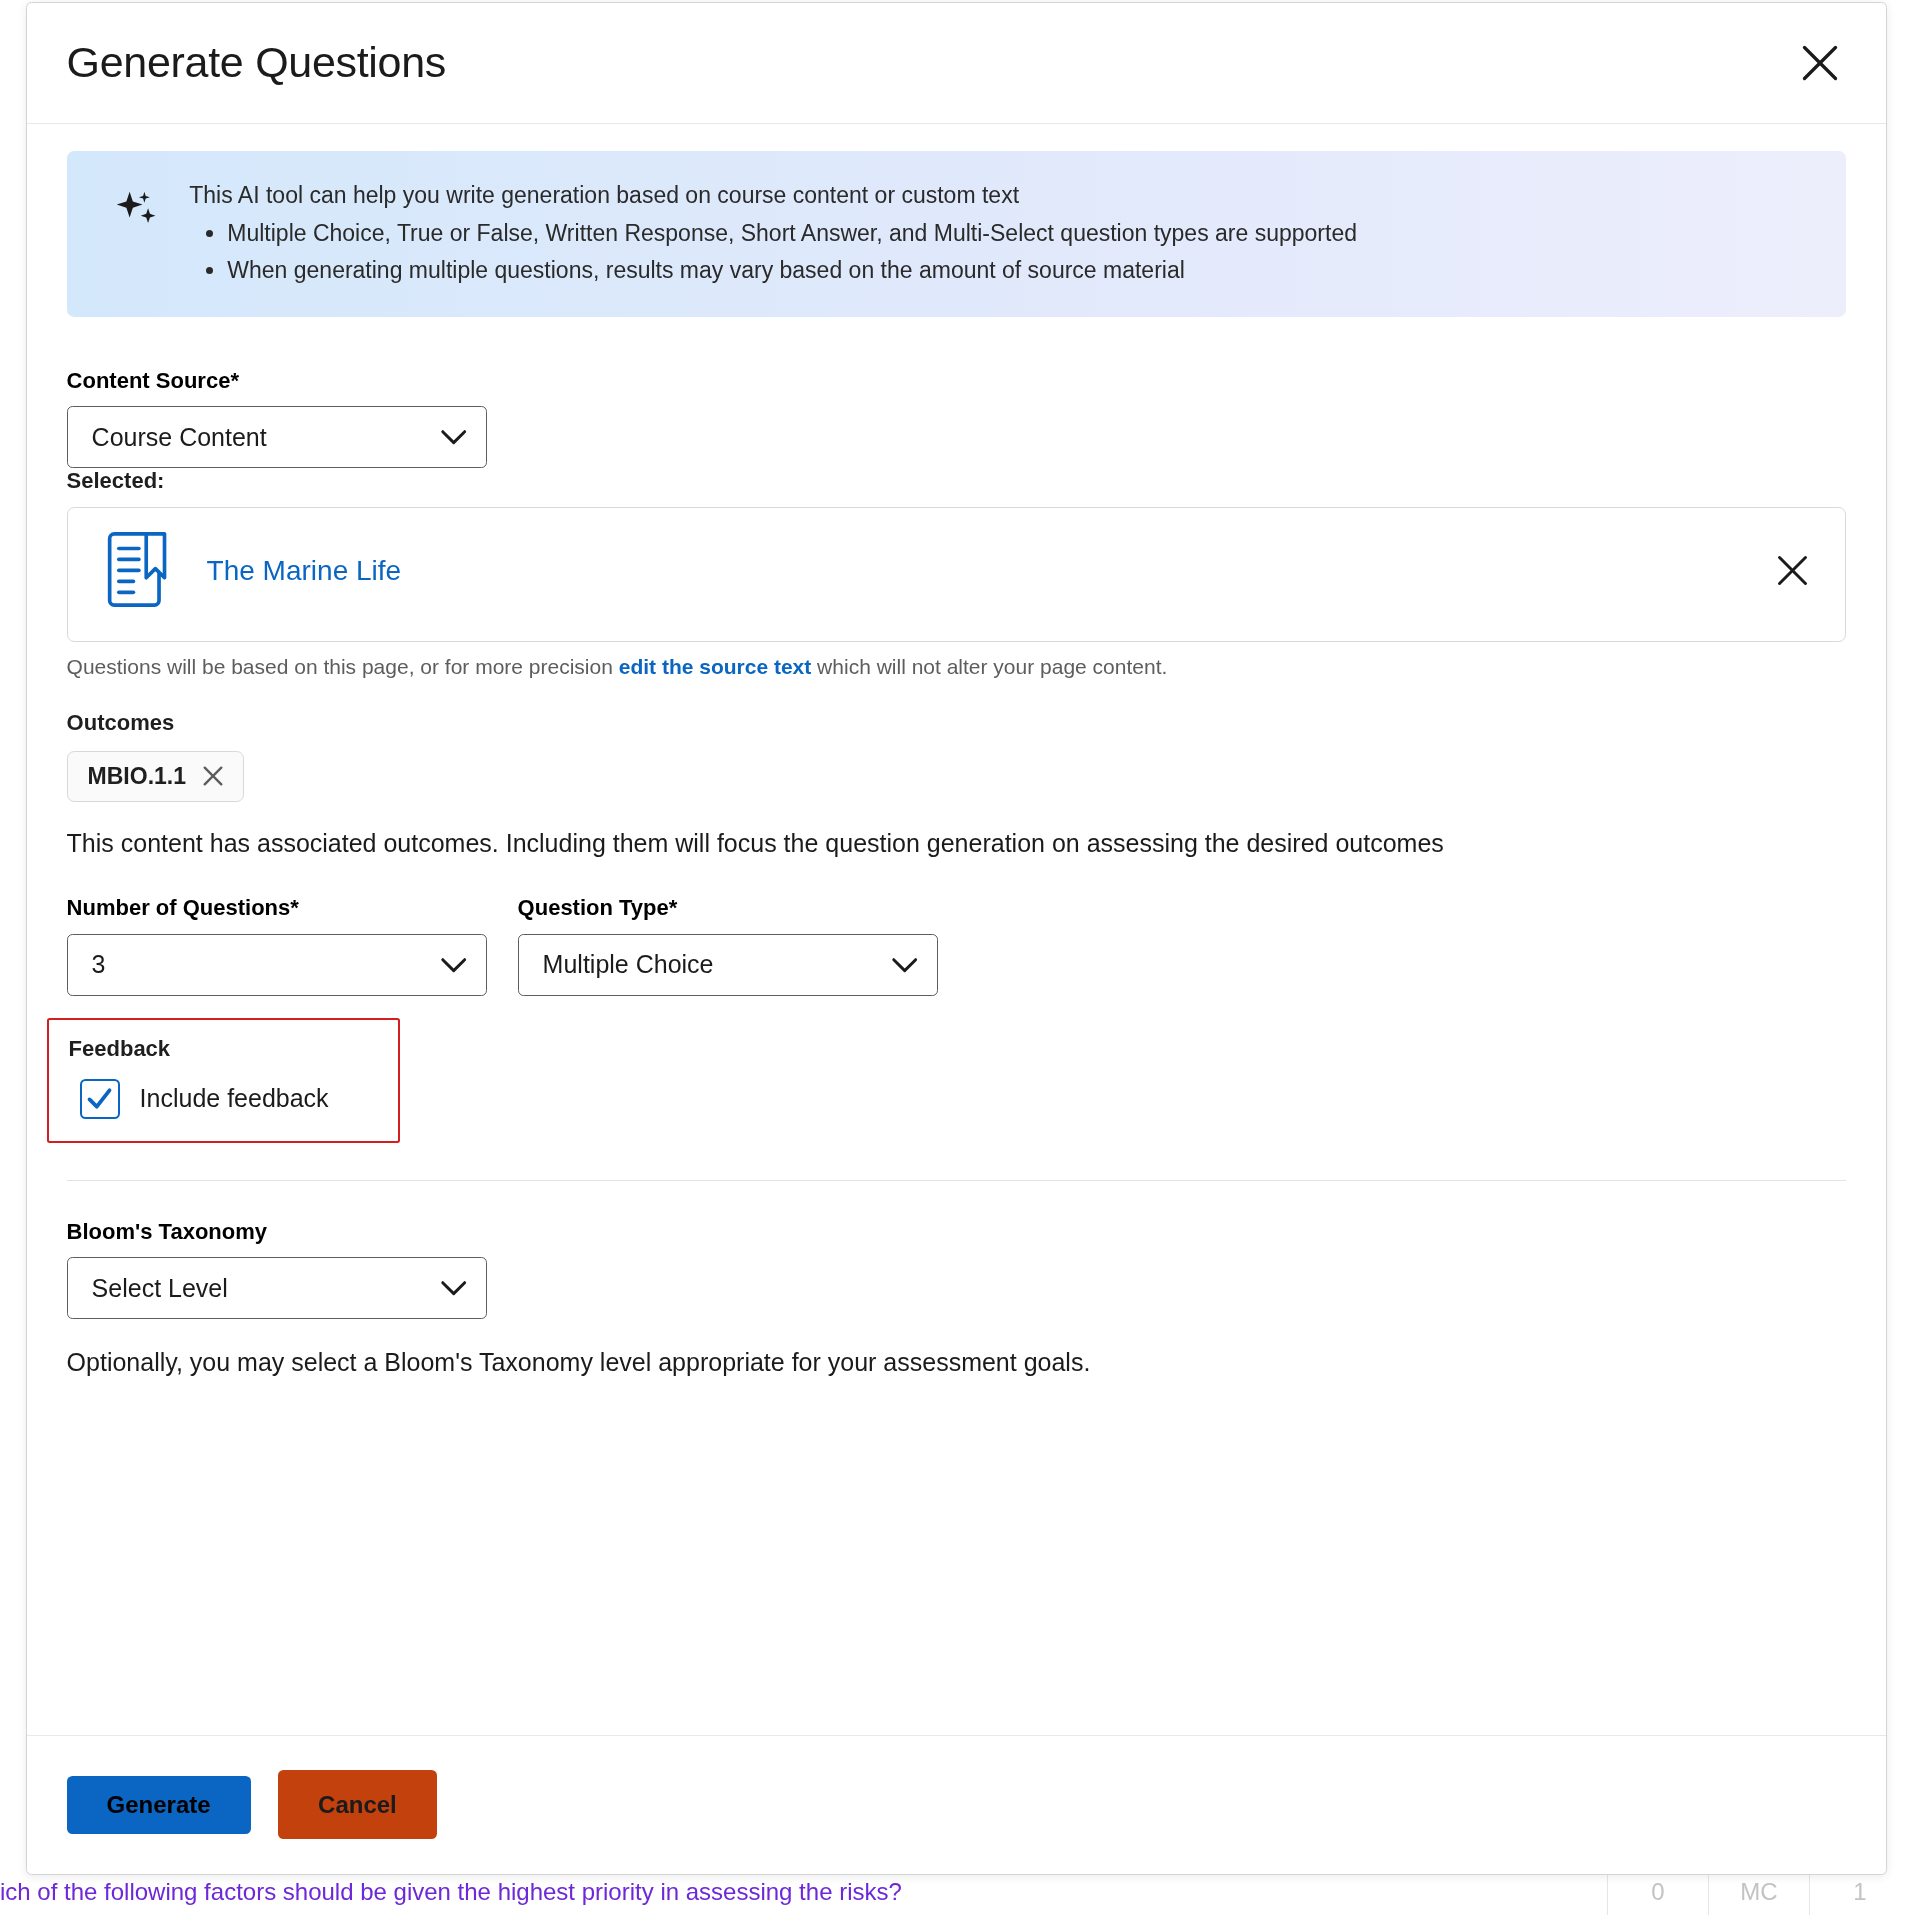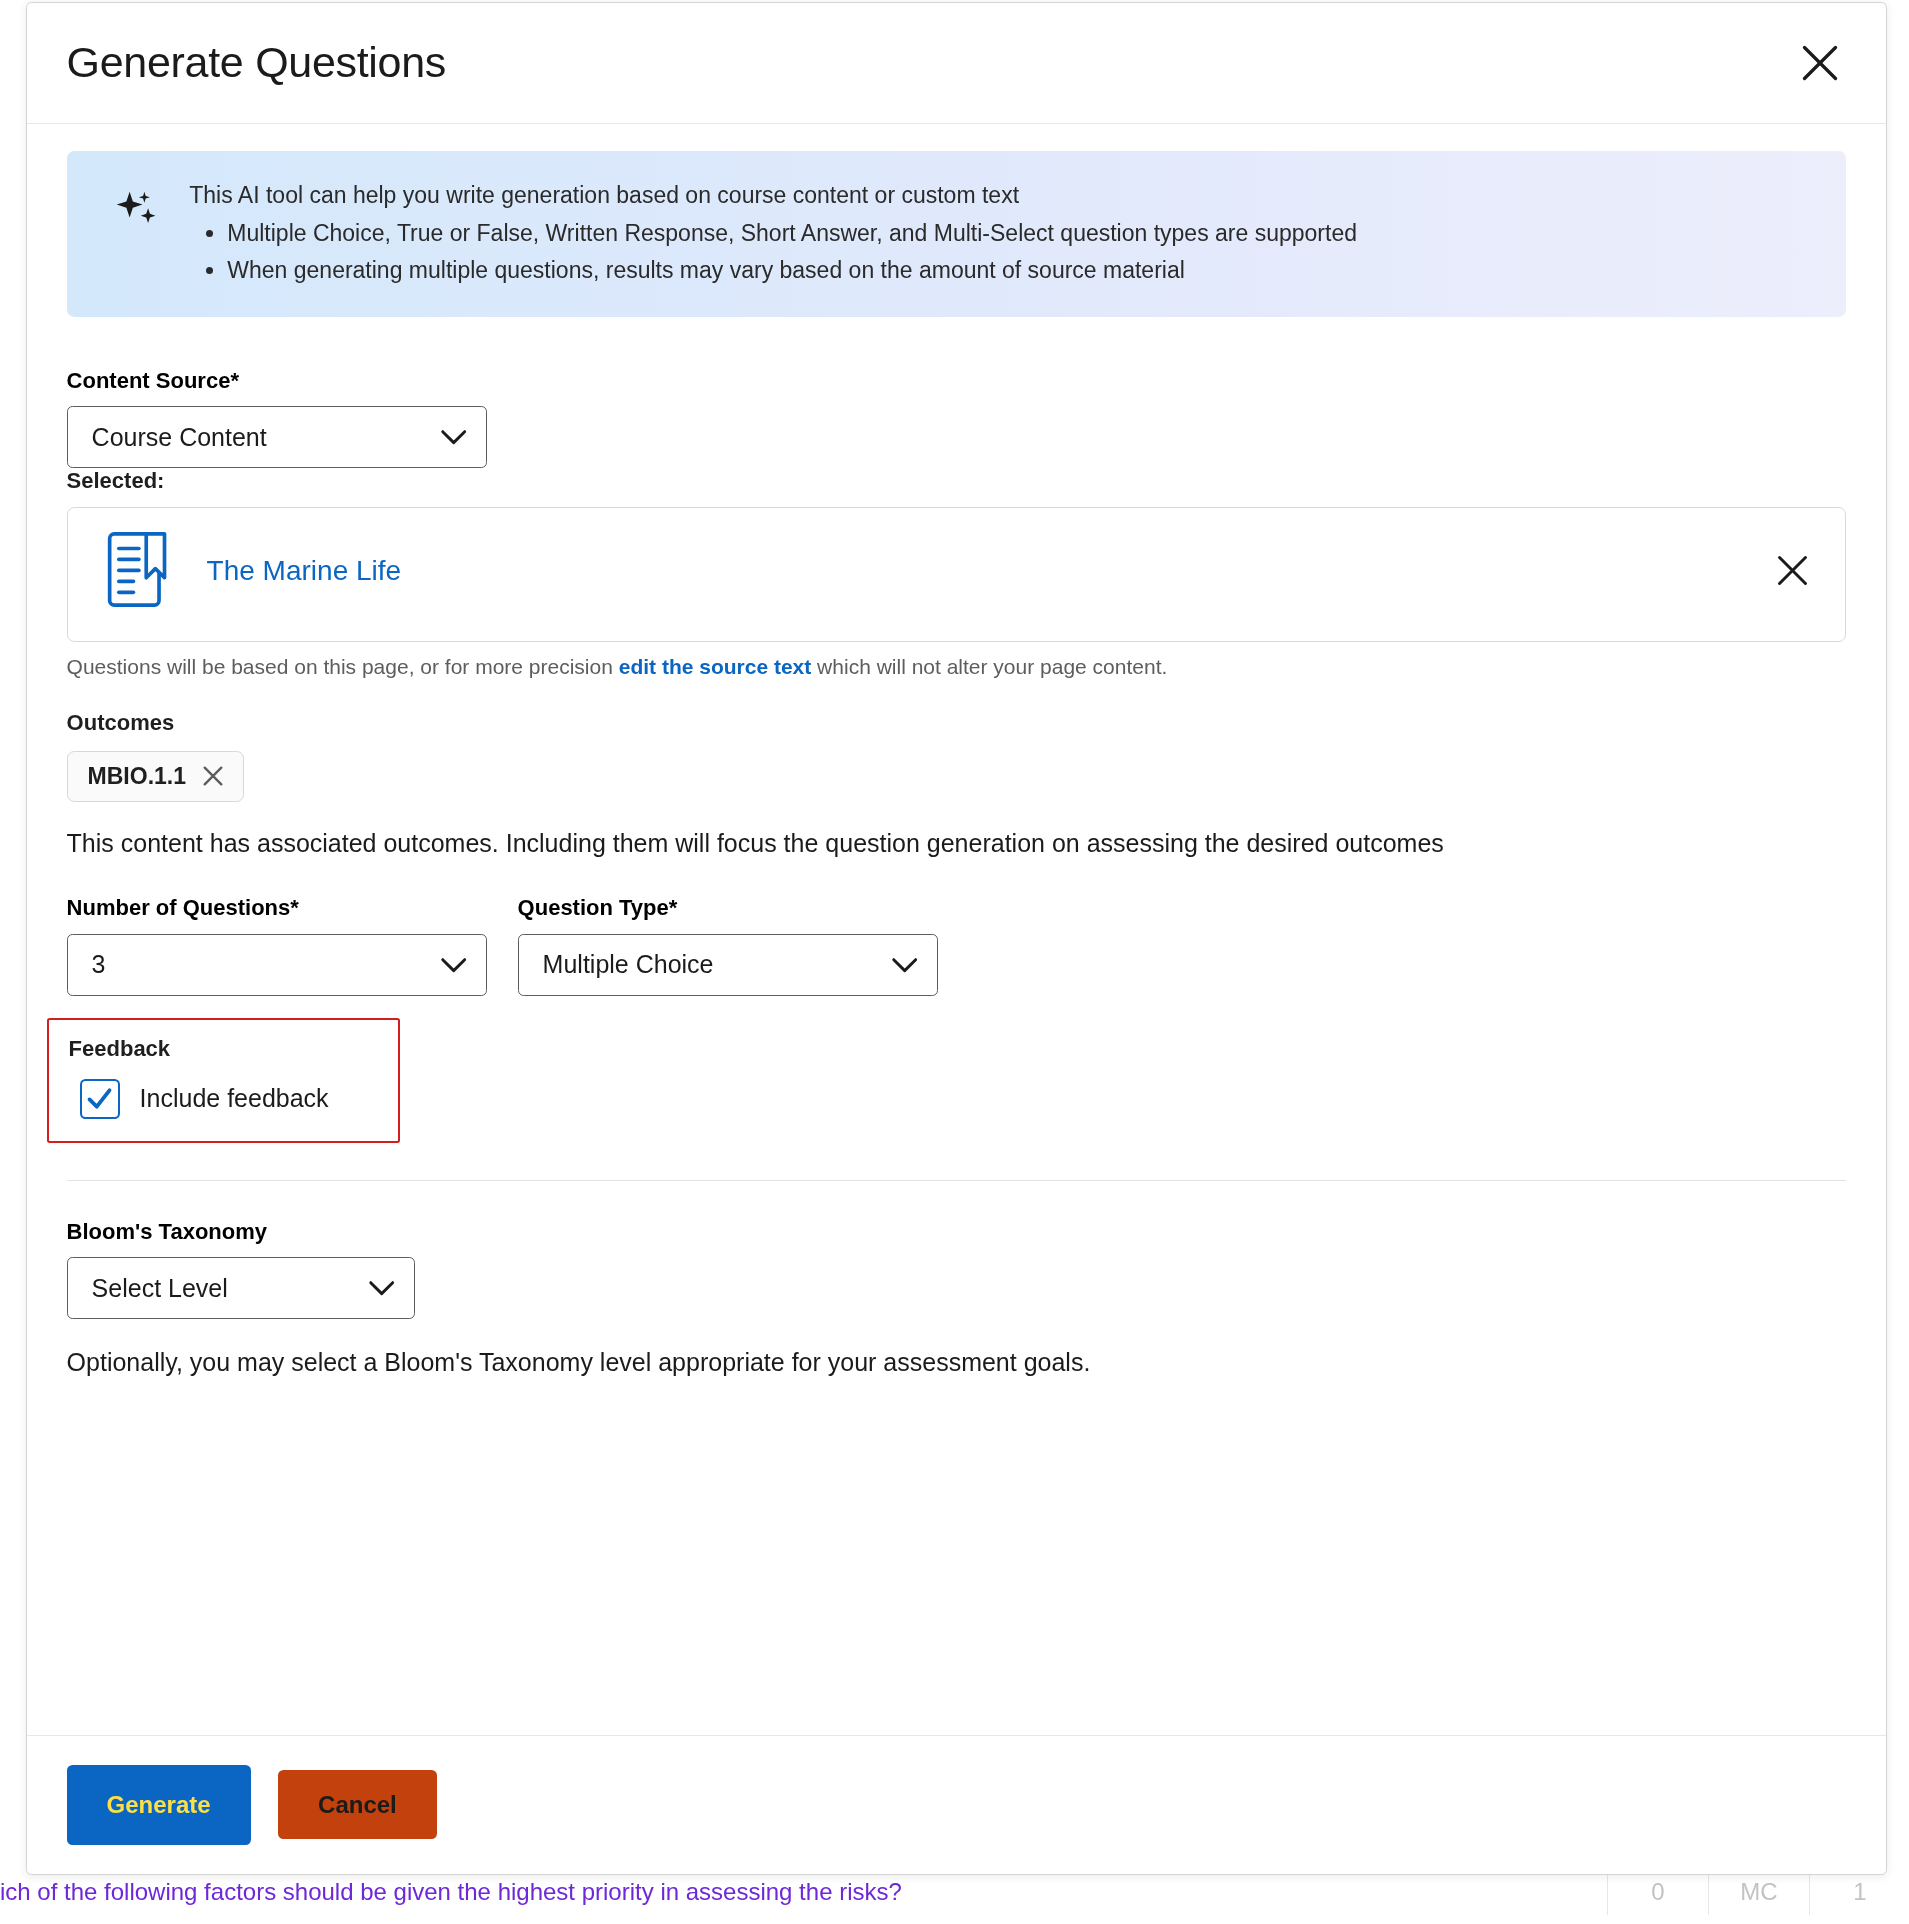--- a/index.html
+++ b/index.html
@@ -154,21 +154,21 @@
   }
   .select-box .chev {
     margin-left: auto;
     padding-right: 18.3px;
     display: flex;
     align-items: center;
   }
   .sel-source { width: 420px; }
   .sel-numq { width: 420px; }
   .sel-qtype { width: 420px; gap: 24px; }
-  .sel-bloom { width: 348px; }
+  .sel-bloom { width: 420px; }
 
   .body-text {
     font-size: 25px;
     color: #1b1b1b;
     line-height: 1.42;
     margin: 31px 0 31px 0;
   }
 
   .selected-label {
     font-size: 22px;
@@ -314,22 +314,22 @@
   .btn {
     border: none;
     border-radius: 5.5px;
     font-size: 24px;
     font-weight: bold;
     cursor: pointer;
     font-family: "Liberation Sans", sans-serif;
   }
   .btn-primary {
     background: #0a66c2;
-    color: #fde047;
-    height: 80px;
+    color: #000000;
+    height: 58px;
     padding: 0 40px;
   }
   .btn-secondary {
     background: #c2410c;
     color: #1b1b1b;
     height: 69px;
     padding: 0 40px;
     margin-left: 27.4px;
   }
 </style>

